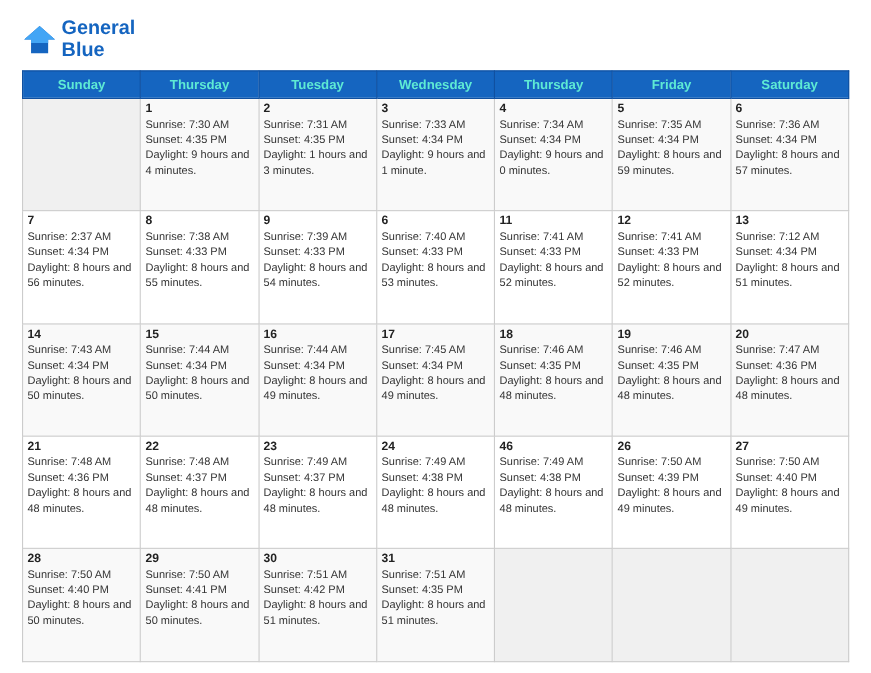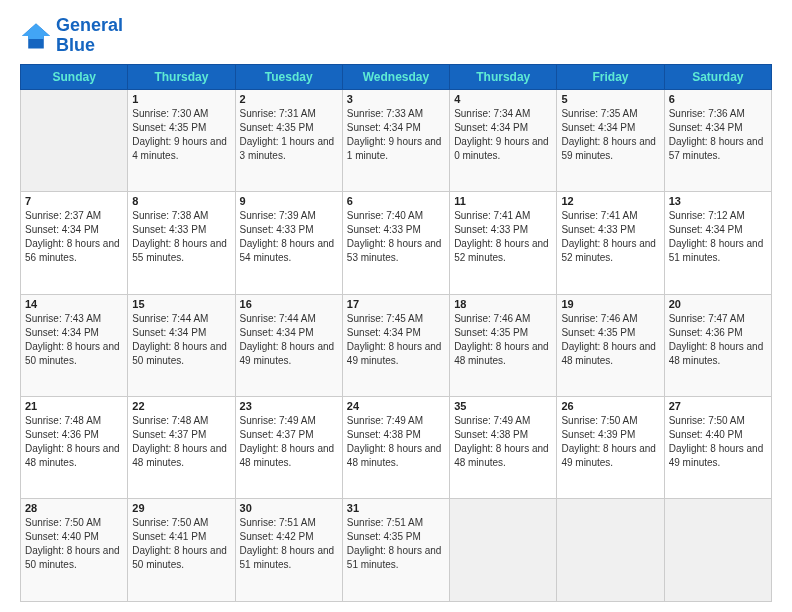--- a/index.html
+++ b/index.html
@@ -324,21 +324,21 @@
         </td>
           <td>
           <span class="day-num">24</span>
           <div class="day-info">
             <span>Sunrise: 7:49 AM</span><br>
             <span>Sunset: 4:38 PM</span><br>
             <span>Daylight: 8 hours and 48 minutes.</span>
           </div>
         </td>
           <td>
-          <span class="day-num">35</span>
+          <span class="day-num">46</span>
           <div class="day-info">
             <span>Sunrise: 7:49 AM</span><br>
             <span>Sunset: 4:38 PM</span><br>
             <span>Daylight: 8 hours and 48 minutes.</span>
           </div>
         </td>
           <td>
           <span class="day-num">26</span>
           <div class="day-info">
             <span>Sunrise: 7:50 AM</span><br>

